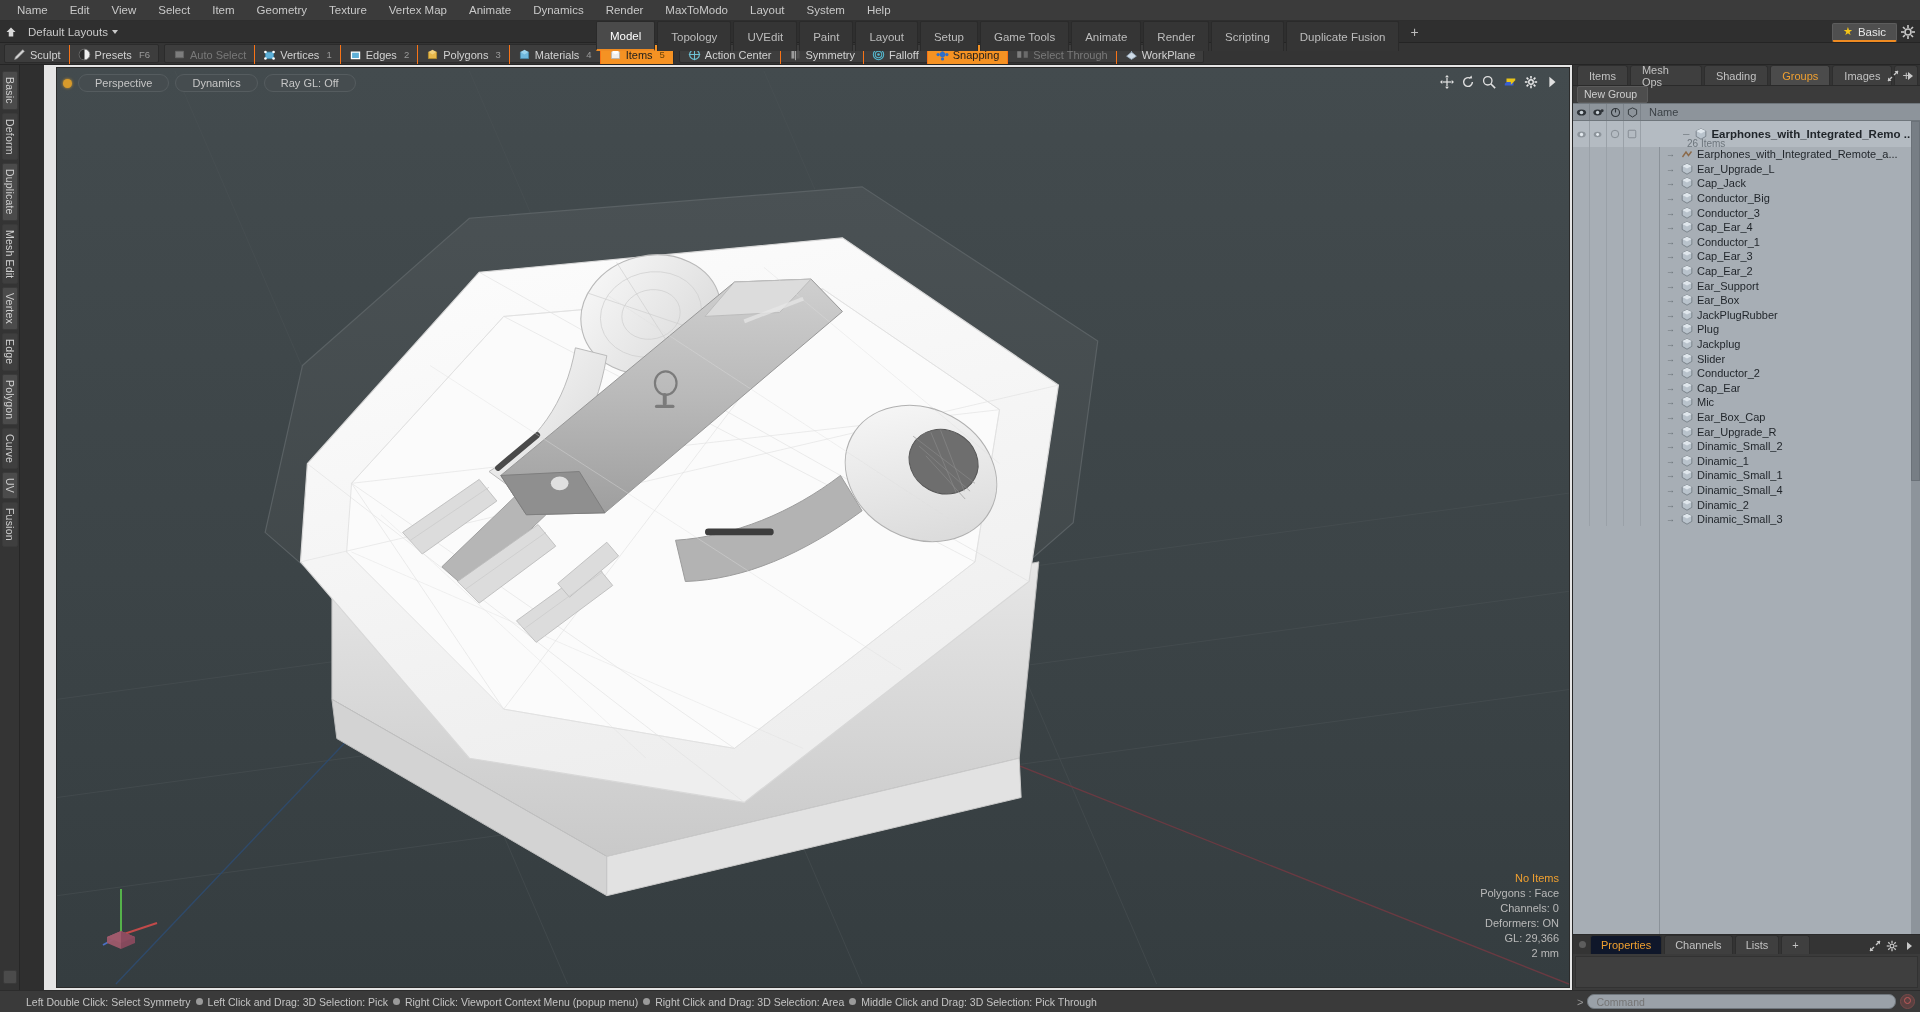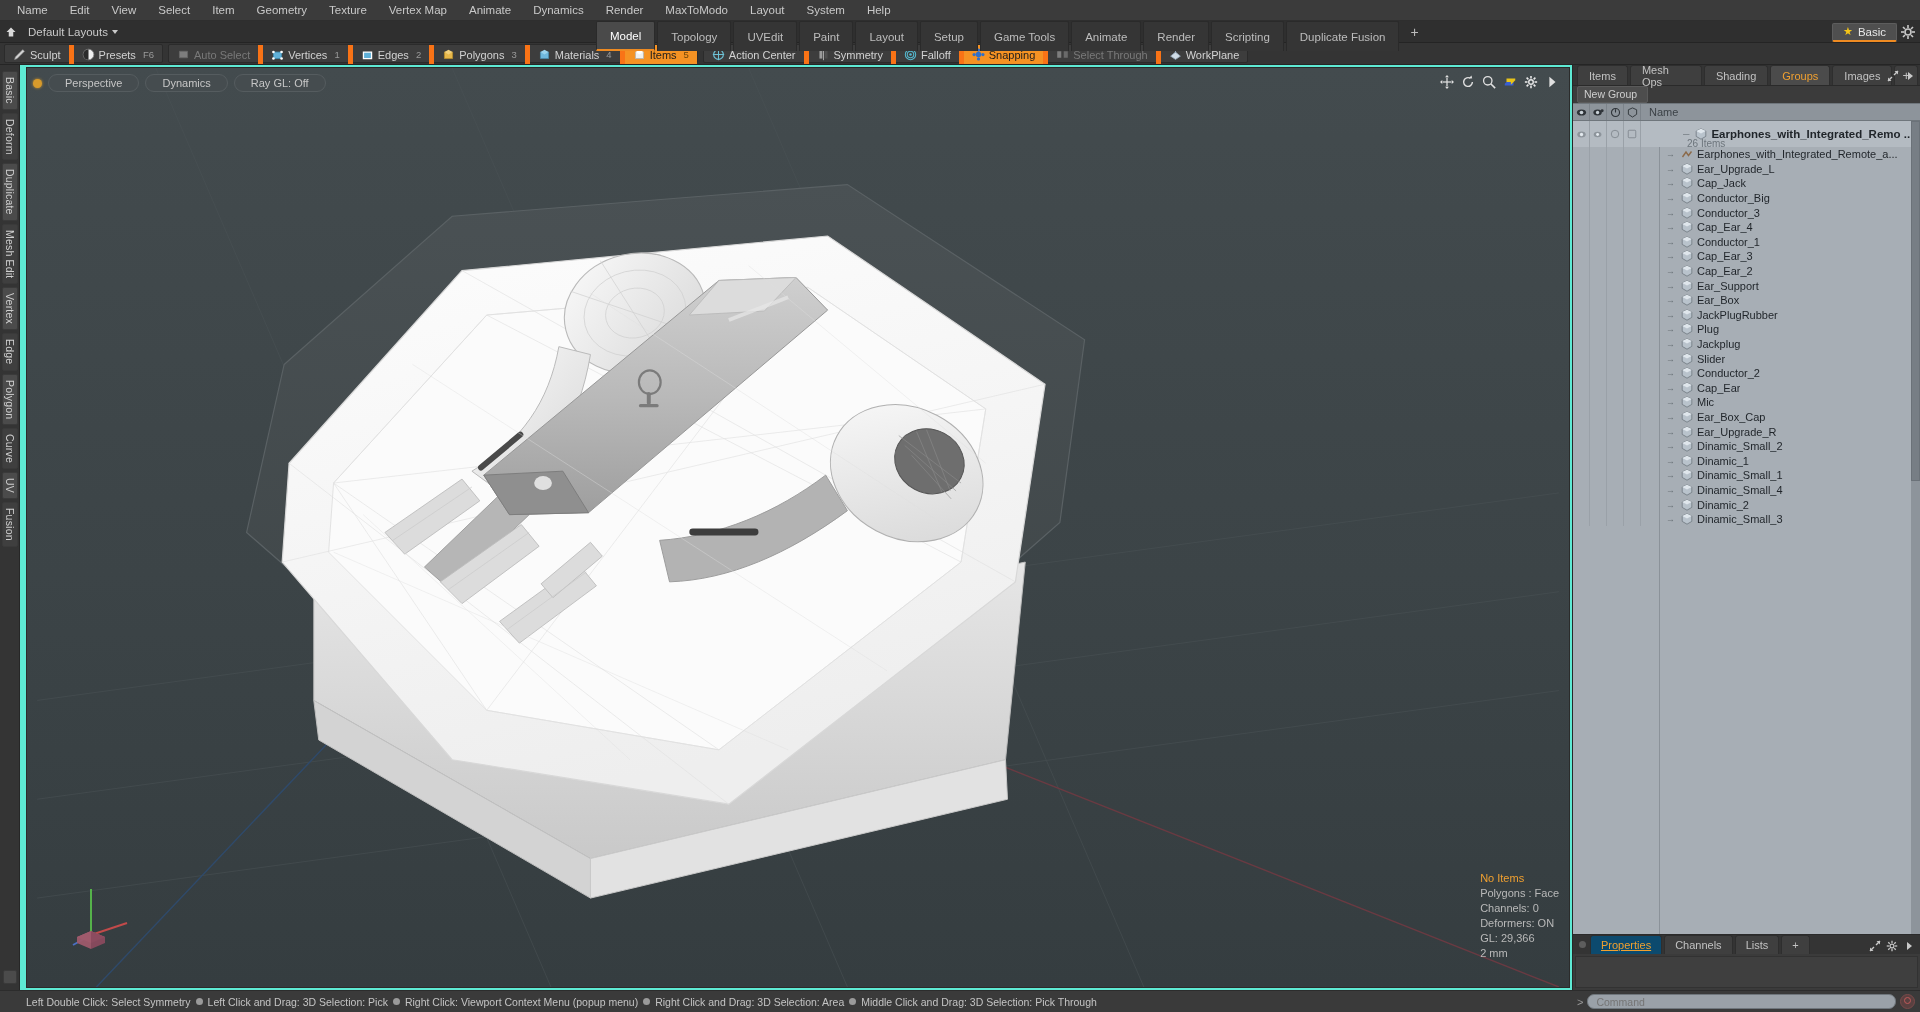--- a/index.html
+++ b/index.html
@@ -30,53 +30,53 @@
      height:19px; display:flex; align-items:center; gap:5px; padding:0 10px; border-radius:2px; font-size:11.5px; color:#e8e8e8;}
   .star { color:#f5c518; font-size:11px; }
   .gear-sm { width:16px;height:16px; }
 
   
   .modebar { height:22px; background:#343434; display:flex; align-items:stretch; flex:0 0 22px;
      border-bottom:1px solid #252525; padding:1px 0;}
   .grp { display:flex; align-items:stretch; border:1px solid #2b2b2b; background:#3d3d3d; margin-right:5px; border-radius:2px;}
   .grp:first-child{ margin-left:4px; }
   .tbtn { display:flex; align-items:center; gap:4px; padding:0 8px; font-size:11px; color:#d2d2d2;
-     border-right:5px solid #f97316; white-space:nowrap; min-height:19px;}
+     border-right:1px solid #f97316; white-space:nowrap; min-height:19px;}
   .tbtn:last-child { border-right:none; }
   .tbtn.on { background:#f59223; color:#1d1d1d; }
   .tbtn.dim { color:#797979; }
   .tbtn .num { color:#9a9a9a; font-size:9.5px; margin-left:3px;}
   .tbtn.on .num { color:#6d4509; }
   .ico { width:13px; height:13px; flex:0 0 13px; display:inline-block; }
 
   
   .main { flex:1 1 auto; display:flex; min-height:0; background:#2f2f2f; }
 
   
   .vstrip { width:20px; background:#343434; border-right:1px solid #262626; display:flex;
      flex-direction:column; align-items:center; padding-top:6px; flex:0 0 20px;}
   .vtab { writing-mode:vertical-rl; text-orientation:mixed; font-size:10.5px; color:#cfcfcf;
      background:#4b4b4b; border:1px solid #3a3a3a; border-radius:2px; padding:5px 1px; margin-bottom:3px;
      letter-spacing:.2px; }
   .vtab.sp { background:#3f3f3f; }
   .vbox { width:14px;height:14px;background:#4b4b4b;border:1px solid #3a3a3a;border-radius:2px;margin-top:auto;margin-bottom:6px;}
 
   
-  .viewwrap { flex:1 1 auto; position:relative; min-width:0; background:#5eead4; padding:2px 2px 2px 6px; display:flex; }
+  .viewwrap { flex:1 1 auto; position:relative; min-width:0; background:#e5e5e5; padding:2px 2px 2px 12px; display:flex;margin-left:24px; }
   .viewport { flex:1 1 auto; position:relative; background:
       linear-gradient(180deg,#434b4e 0%, #3c4447 55%, #353d40 100%); overflow:hidden; border:1px solid #2b2b2b;}
 
   .vp-head { position:absolute; left:6px; top:6px; display:flex; align-items:center; gap:6px; z-index:5;}
   .vp-dot { width:9px;height:9px;border-radius:50%;background:#d79a2b; box-shadow:0 0 3px #d79a2b;}
   .vp-pill { font-size:11px; color:#c6c6c6; background:#454c4f; border:1px solid #555c5f;
      border-radius:9px; padding:2px 16px; white-space:nowrap;}
   .vp-tools { position:absolute; right:10px; top:7px; display:flex; align-items:center; gap:7px; z-index:5;}
   .vp-tools svg { width:14px; height:14px; }
 
-  .vp-stats { position:absolute; right:10px; bottom:26px; font-size:11px;
+  .vp-stats { position:absolute; right:10px; bottom:26px; text-align:right; font-size:11px;
      line-height:15px; color:#b9b9b9; z-index:5;}
   .vp-stats .hl { color:#f0a030; }
 
   .axisgiz { position:absolute; left:38px; bottom:34px; width:80px;height:80px; z-index:5;}
 
   
   .rpanel { width:348px; flex:0 0 348px; background:#3b3b3b; display:flex; flex-direction:column;
      border-left:1px solid #272727; }
   .rtabs { height:21px; display:flex; align-items:stretch; background:#343434; padding-left:4px;
      border-bottom:1px solid #2a2a2a; flex:0 0 21px; position:relative;}
@@ -109,21 +109,21 @@
   .dash { color:#6b7379; font-size:9px; margin-right:2px; }
   .treeline { position:absolute; left:86px; top:0; bottom:0; width:1px; background:#8b9299; }
   .rscroll { position:absolute; right:0; top:0; bottom:0; width:9px; background:#8d949b; }
   .rscroll .thumb { position:absolute; top:0; left:0; right:0; height:360px; background:#777e85; border:1px solid #6b7279;}
 
   
   .props { flex:0 0 56px; background:#3b3b3b; border-top:1px solid #2b2b2b; display:flex; flex-direction:column;}
   .ptabs { height:19px; display:flex; align-items:stretch; padding-left:4px; background:#343434; position:relative;}
   .ptab { font-size:11px; color:#c2c2c2; padding:0 10px; display:flex; align-items:center; background:#3f3f3f;
      border:1px solid #2e2e2e; border-bottom:none; margin-right:2px; border-radius:3px 3px 0 0;}
-  .ptab.active { background:#0c4a6e; color:#f0a030;text-decoration:underline; }
+  .ptab.active { background:#0f172a; color:#f0a030; }
   .pdot { width:7px;height:7px;border-radius:50%;background:#5d5d5d;margin:auto 4px auto 2px;}
   .pbody { flex:1; background:#3f3f3f; border:1px solid #323232; margin:2px;}
 
   
   .statusbar { height:22px; flex:0 0 22px; background:#3a3a3a; display:flex; align-items:center;
      border-top:1px solid #2c2c2c; }
   .hints { font-size:10.5px; color:#c4c4c4; padding-left:26px; white-space:nowrap; display:flex; align-items:center; gap:5px;}
   .hints .sep { width:7px;height:7px;border-radius:50%; background:#9a9a9a; display:inline-block; }
   .cmdwrap { margin-left:auto; width:348px; flex:0 0 348px; display:flex; align-items:center; gap:4px; padding:0 5px;}
   .cmdwrap .gt { font-size:11px; color:#9a9a9a; }

